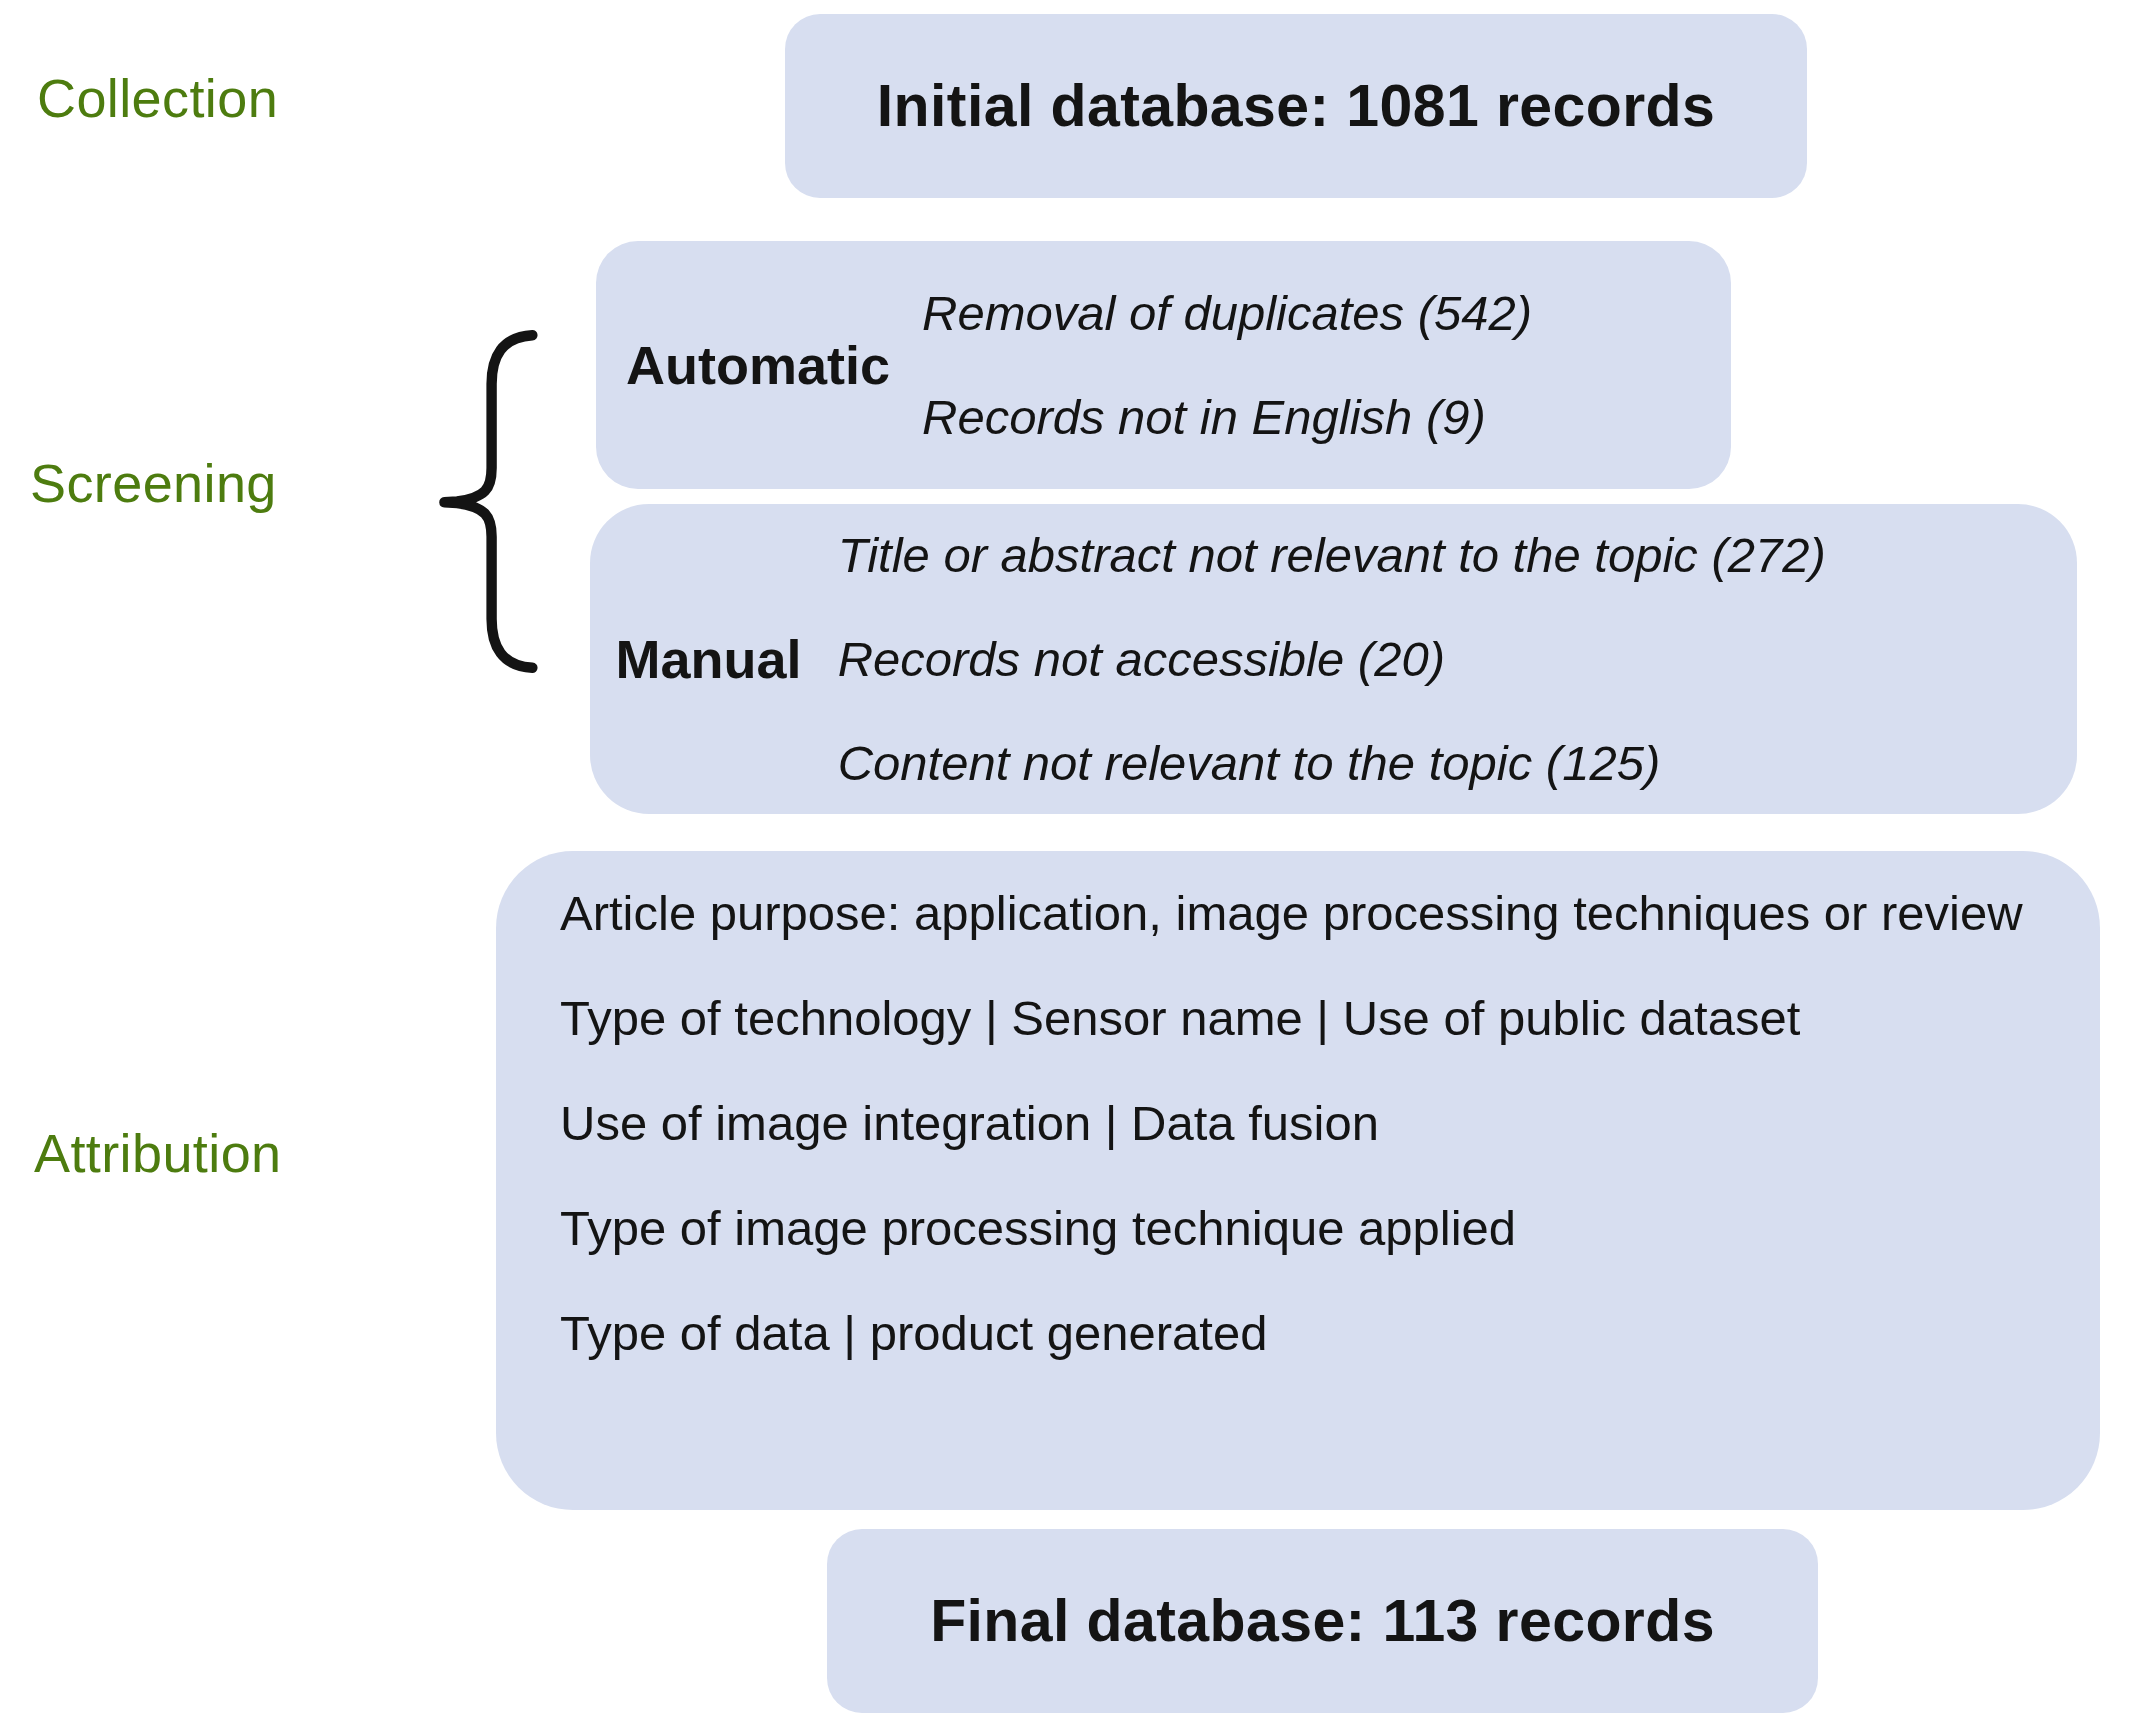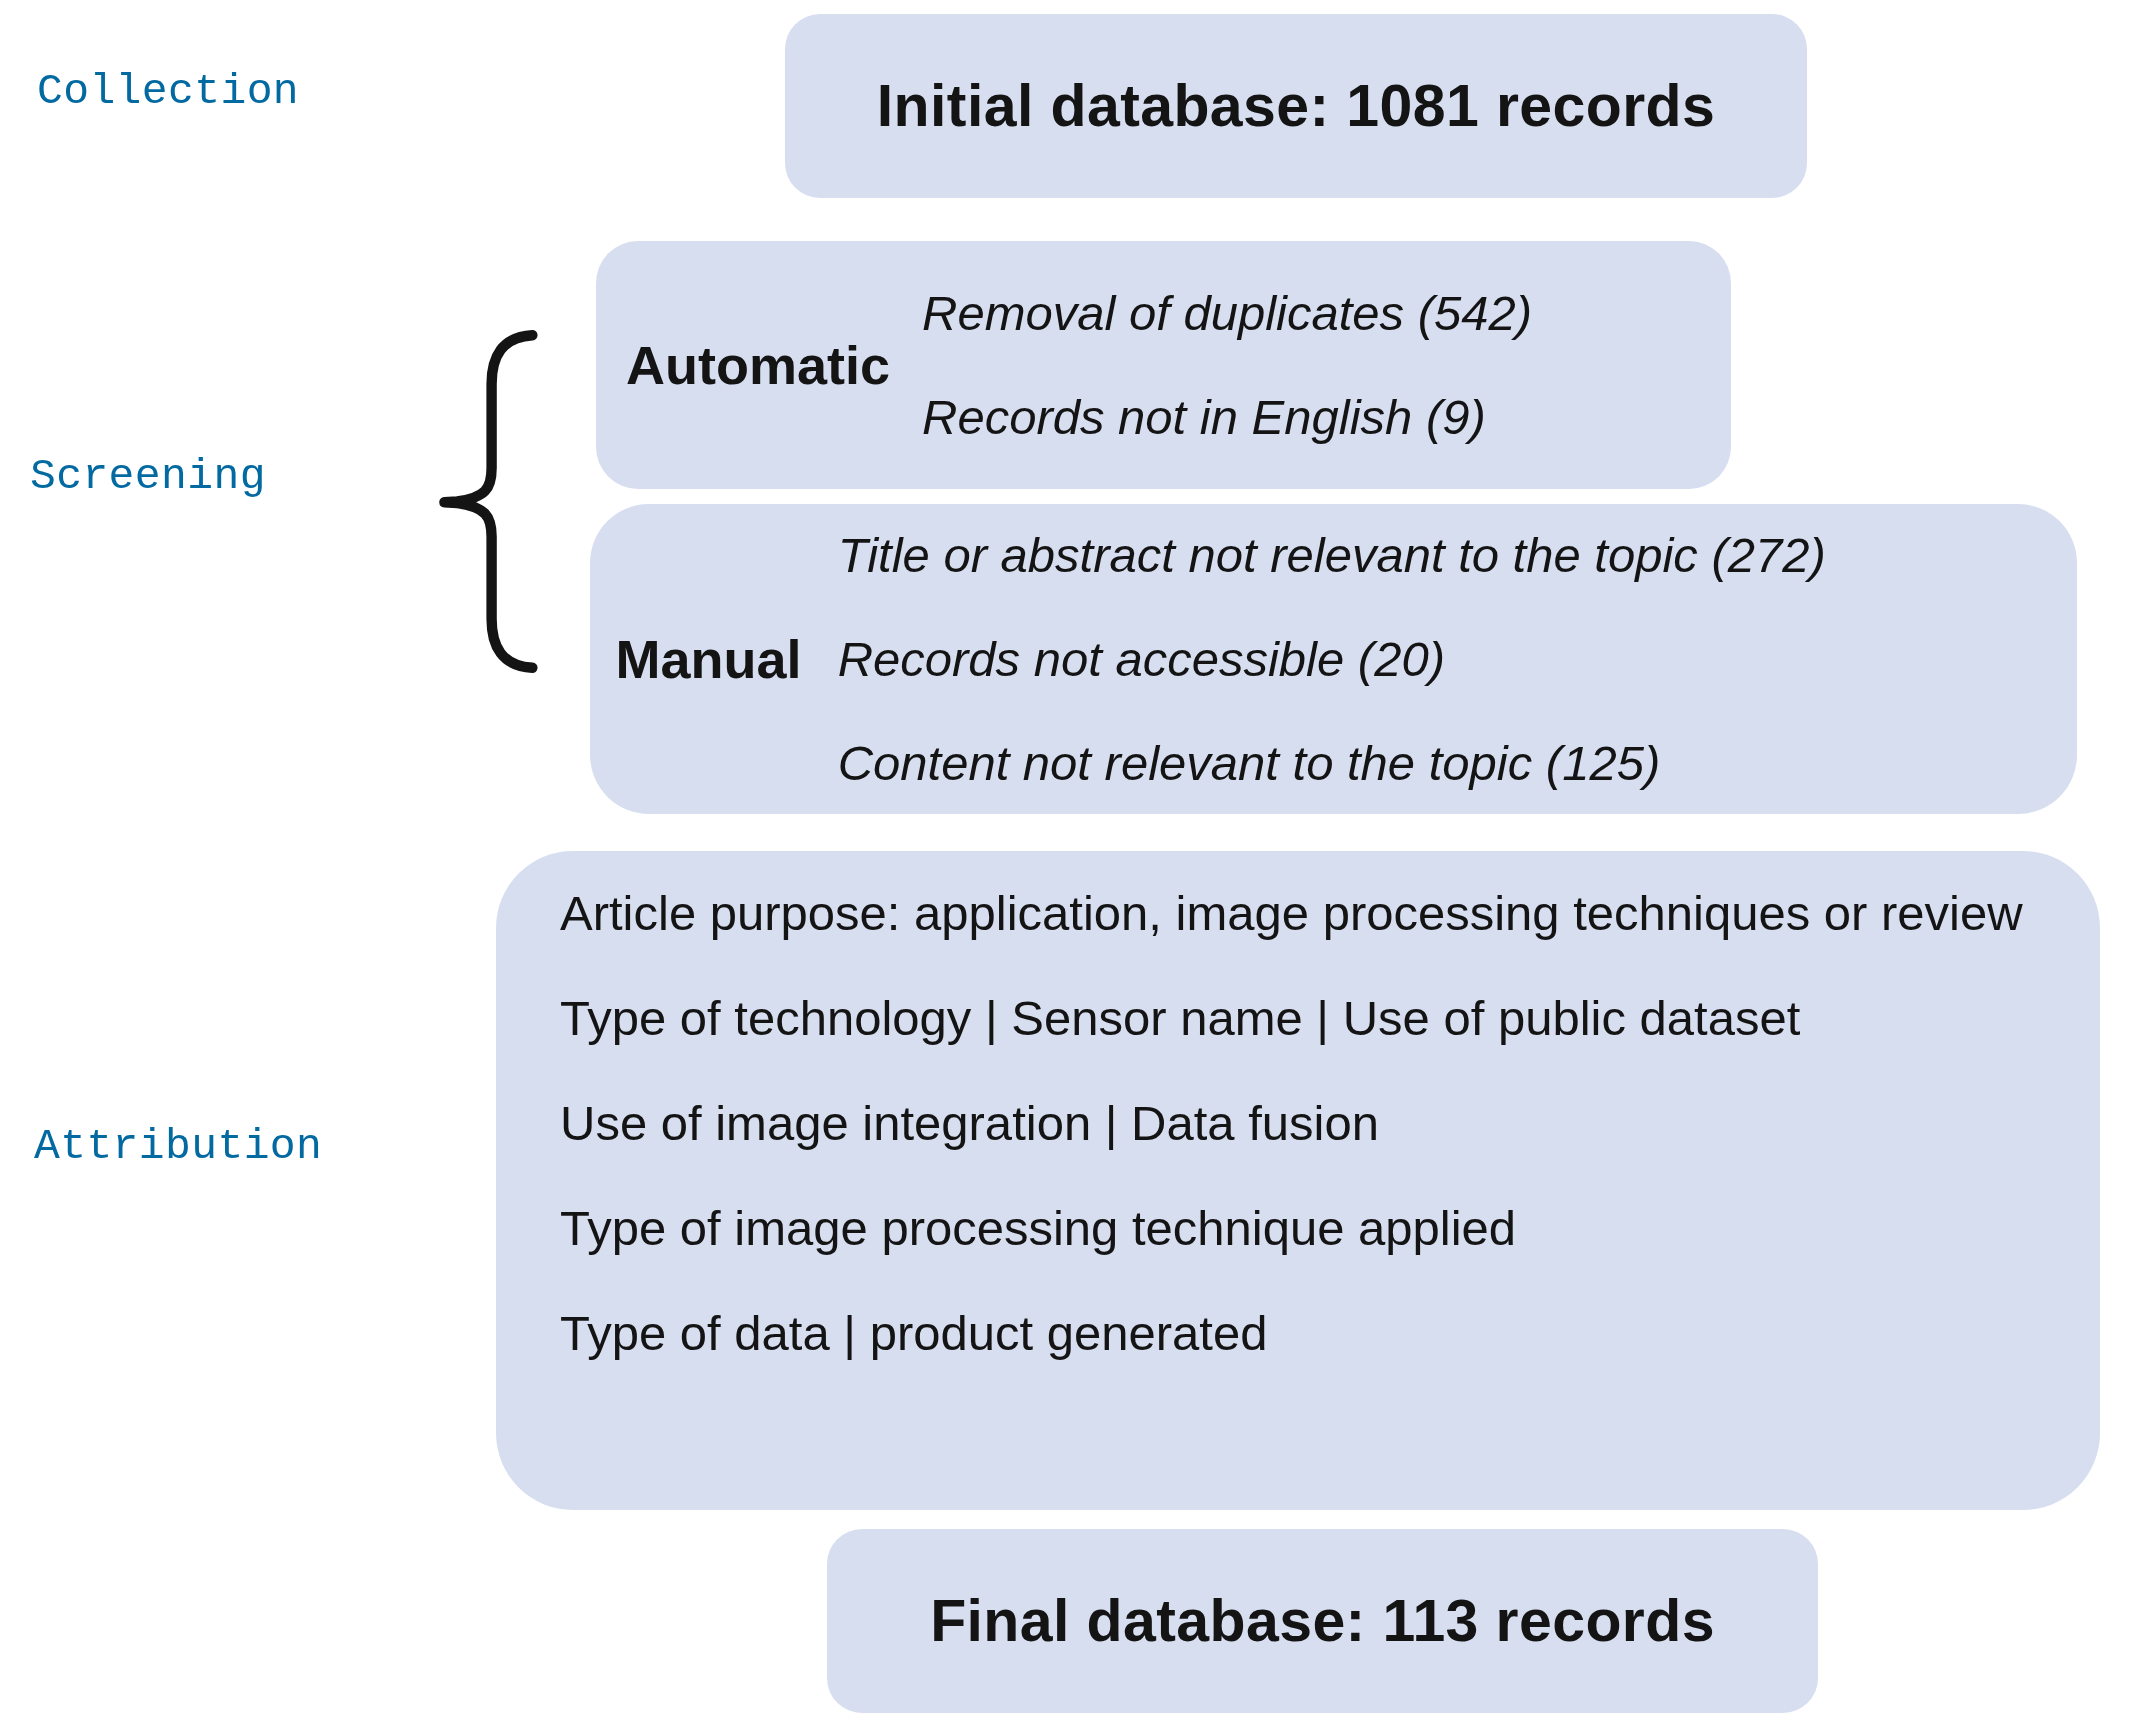--- a/index.html
+++ b/index.html
@@ -13,25 +13,24 @@
     height: 1730px;
     background: #ffffff;
     font-family: "Liberation Sans", sans-serif;
     color: #141414;
     overflow: hidden;
   }
 
   
   .stage-label {
     position: absolute;
-    font-size: 43px;
+    font-size: 54px;
     letter-spacing: 0.4px;
-    color: #0369a1;
+    color: #4d7c0f;
     white-space: nowrap;
-    font-family: Liberation Mono, monospace;
   }
   .stage-collection  { left: 37px;  top: 67px;  }
   .stage-screening   { left: 30px;  top: 452px; }
   .stage-attribution { left: 34px;  top: 1122px;}
 
   
   .box {
     position: absolute;
     background: #d7def0;
     border-radius: 38px;

